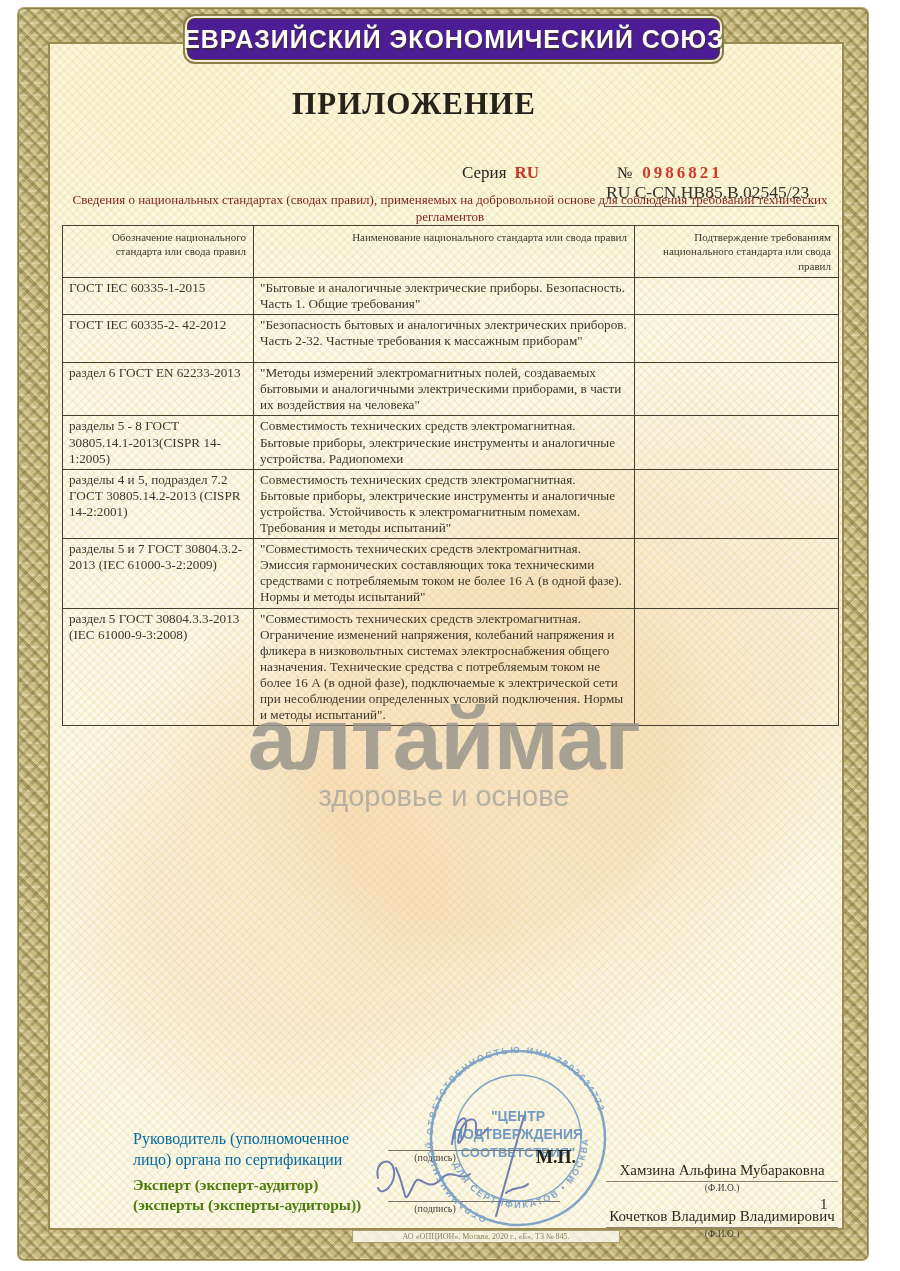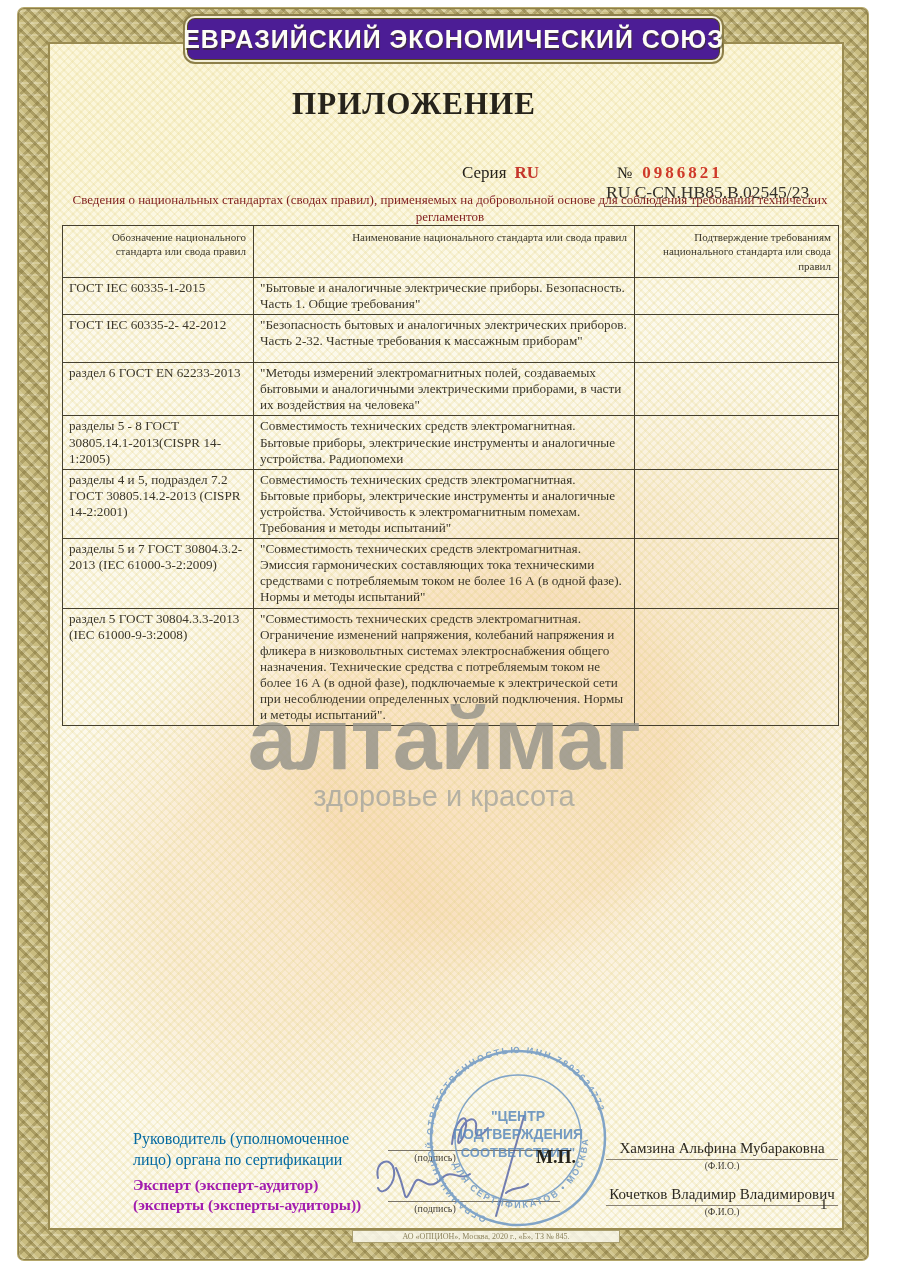--- a/index.html
+++ b/index.html
@@ -55,29 +55,29 @@
   tbody tr:nth-child(5) td{height:62px;} tbody tr:nth-child(6) td{height:63px;}
   tbody tr:nth-child(7) td{height:115px;}
   
   .wm-brand{position:absolute;left:48px;top:688px;width:792px;text-align:center;
     font-family:"Liberation Sans",sans-serif;font-weight:bold;font-size:88px;
     color:#96948b;opacity:.82;letter-spacing:-1px;}
   .wm-tagline{position:absolute;left:48px;top:780px;width:792px;text-align:center;
     font-family:"Liberation Sans",sans-serif;font-size:29px;color:#aeaca1;opacity:.9;}
   
   .role1{position:absolute;left:133px;top:1128px;width:250px;font-weight:normal;font-size:16px;line-height:1.32;color:#0369a1;}
-  .role2{position:absolute;left:133px;top:1175px;width:260px;font-weight:bold;font-size:15.5px;line-height:1.32;color:#a21caf;}
+  .role2{position:absolute;left:133px;top:1175px;width:260px;font-weight:bold;font-size:15.5px;line-height:1.32;color:#4d7c0f;}
   .sigline{position:absolute;border-top:1px solid #7a7468;}
   .sigline.s1{left:388px;top:1150px;width:172px;}
   .sigline.s2{left:388px;top:1201px;width:172px;}
   .siglabel{position:absolute;width:90px;text-align:center;font-size:10px;color:#45413a;}
   .siglabel.s1{left:390px;top:1152px;}
   .siglabel.s2{left:390px;top:1203px;}
   .mp{position:absolute;left:536px;top:1147px;font-weight:bold;font-size:18px;color:#26231b;}
-  .nameblock{position:absolute;width:232px;text-align:center;color:#2c2921;}
+  .nameblock{position:absolute;width:232px;text-align:center;color:#2c2921;margin-top:22px;}
   .nameblock .nm{font-size:15px;border-bottom:1px solid #8a8376;padding-bottom:2px;white-space:nowrap;}
   .nameblock .fio{font-size:9.5px;color:#45413a;margin-top:1px;}
   .nb1{left:606px;top:1140px;} .nb2{left:606px;top:1186px;}
   .pagenum{position:absolute;left:820px;top:1196px;font-size:15px;color:#2c2921;}
   .imprint{position:absolute;left:352px;top:1230px;width:268px;box-sizing:border-box;text-align:center;
     font-size:8px;color:#8a815a;border:1px solid #a99e6e;background:rgba(252,250,238,.85);padding:1px 3px;}
   .stamp-svg{position:absolute;left:425px;top:1045px;}
   .sig-svg{position:absolute;left:356px;top:1098px;}
 </style>
 </head>
@@ -147,21 +147,21 @@
         </tr>
         <tr>
           <td>раздел 5 ГОСТ 30804.3.3-2013 (IEC 61000-9-3:2008)</td>
           <td>"Совместимость технических средств электромагнитная. Ограничение изменений напряжения, колебаний напряжения и фликера в низковольтных системах электроснабжения общего назначения. Технические средства с потребляемым током не более 16 А (в одной фазе), подключаемые к электрической сети при несоблюдении определенных условий подключения. Нормы и методы испытаний".</td>
           <td></td>
         </tr>
       </tbody>
   </table>
 
   <div class="wm-brand">алтаймаг</div>
-  <div class="wm-tagline">здоровье и красота</div>
+  <div class="wm-tagline">здоровье и основе</div>
 
   <div class="role1">Руководитель (уполномоченное лицо) органа по сертификации</div>
   <div class="role2">Эксперт (эксперт-аудитор) (эксперты (эксперты-аудиторы))</div>
 
   <div class="sigline s1"></div>
   <div class="sigline s2"></div>
   <div class="siglabel s1">(подпись)</div>
   <div class="siglabel s2">(подпись)</div>
 
   <svg class="sig-svg" width="235" height="130" viewBox="0 0 235 130">

